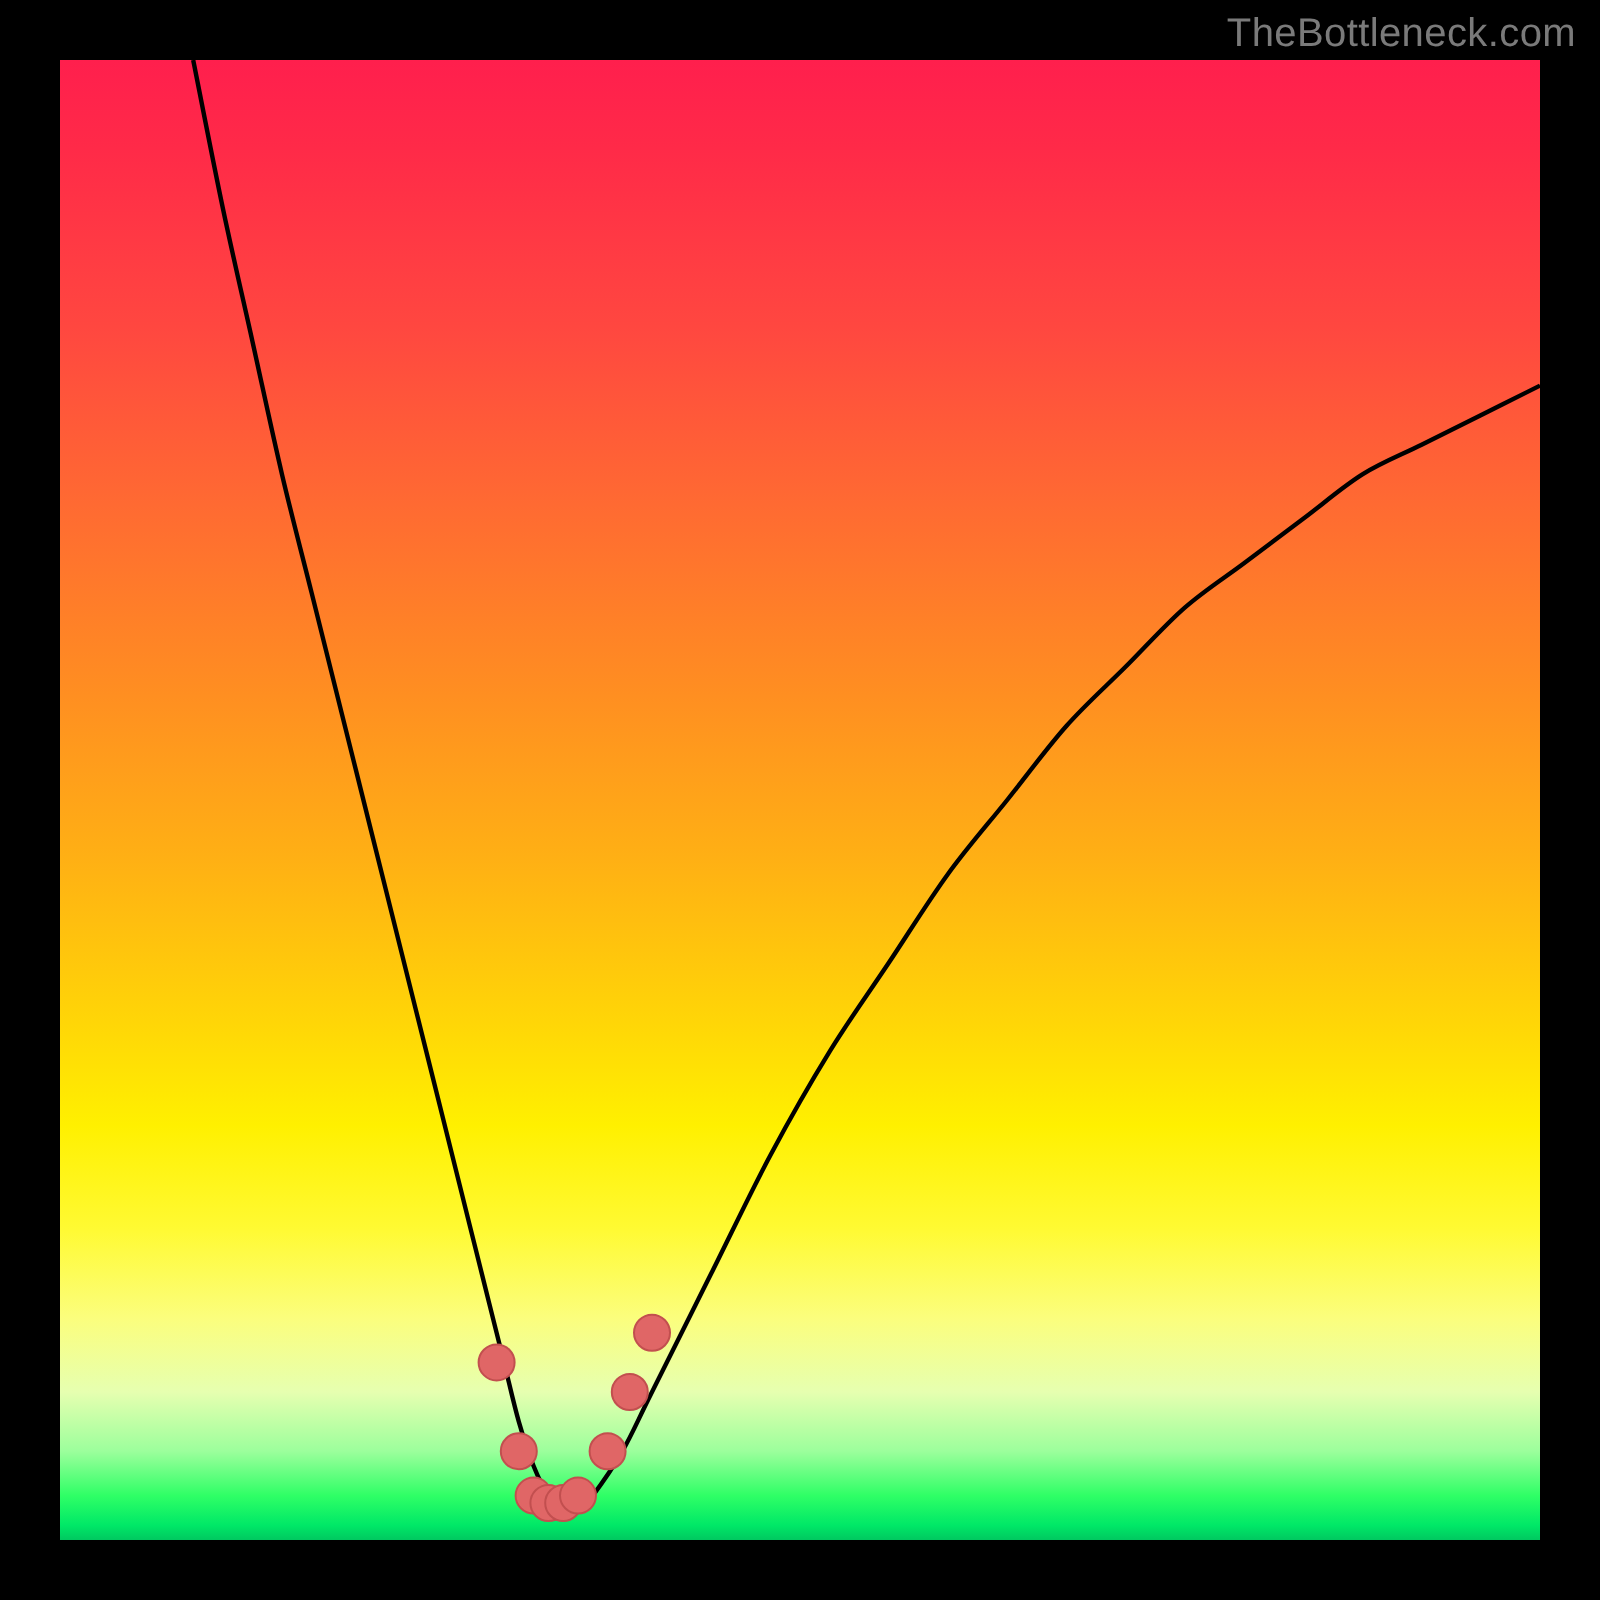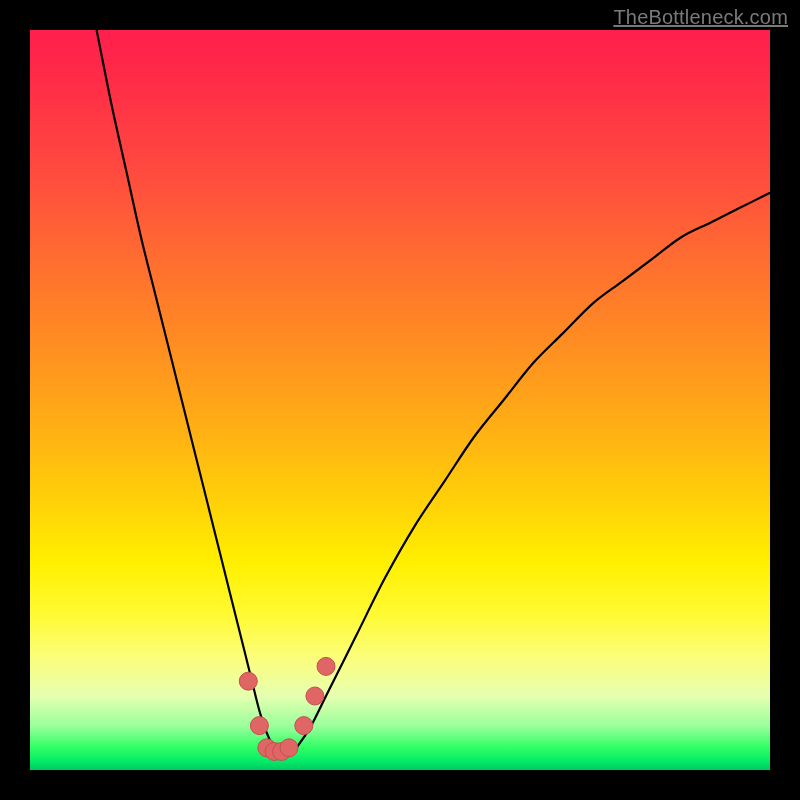--- a/index.html
+++ b/index.html
@@ -47,21 +47,20 @@
   }
   .watermark {
     position: absolute;
     top: 6px;
     right: 12px;
     color: #7a7a7a;
     font-size: 20px;
     font-weight: 500;
     letter-spacing: 0.2px;
     user-select: none;
-    text-decoration: underline;
   }
   svg.curve {
     position: absolute;
     left: 0;
     top: 0;
     width: 740px;
     height: 740px;
     overflow: visible;
   }
 </style>

